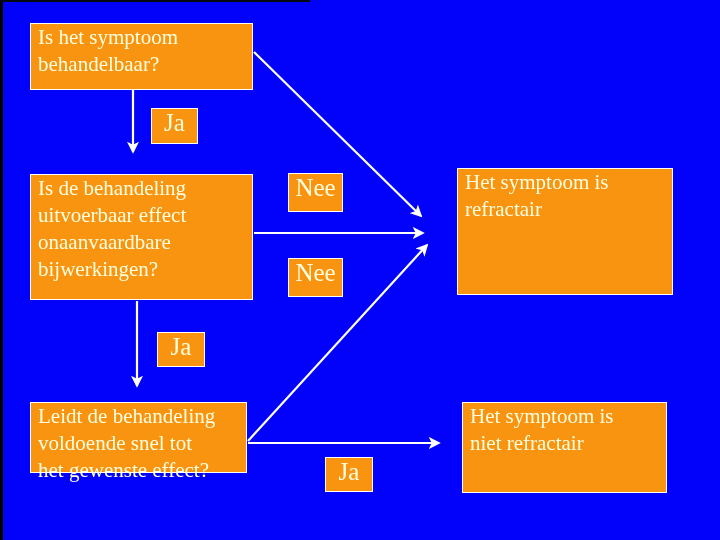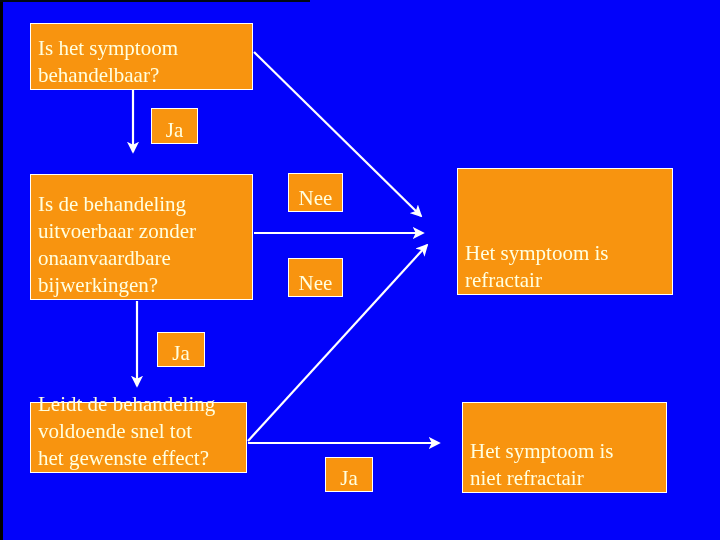--- a/index.html
+++ b/index.html
@@ -22,32 +22,32 @@
   .connector-layer {
     position: absolute; left: 0; top: 0; width: 720px; height: 540px;
   }
   .connector-layer line { stroke: #FFFFFF; stroke-width: 2.2; }
   .node {
     position: absolute;
     background: #F8940F;
     border: 1px solid #FFFFFF;
     color: #FFFFE0;
     display: flex;
-    align-items: flex-end;
+    align-items: flex-start;
     box-sizing: border-box;
   }
   .question, .outcome {
     font-size: 21px;
     line-height: 27px;
     padding-left: 7px;
     padding-right: 2px;
   }
   .question .txt, .outcome .txt { white-space: pre-line; }
   .label-box {
-    font-size: 21px;
+    font-size: 25px;
     justify-content: center;
     text-align: center;
   }
   
   .q1   { left: 30px;  top: 23px;  width: 223px; height: 67px;  }
   .ja1  { left: 151px; top: 108px; width: 47px;  height: 36px;  }
   .q2   { left: 30px;  top: 174px; width: 223px; height: 126px; }
   .nee1 { left: 288px; top: 173px; width: 55px;  height: 39px;  }
   .nee2 { left: 288px; top: 258px; width: 55px;  height: 39px;  }
   .refr { left: 457px; top: 168px; width: 216px; height: 127px; }
@@ -82,21 +82,21 @@
     <span class="txt">Is het symptoom
 behandelbaar?</span>
   </div>
 
   <div class="node label-box ja1">
     <span>Ja</span>
   </div>
 
   <div class="node question q2">
     <span class="txt">Is de behandeling
-uitvoerbaar zonder
+uitvoerbaar effect
 onaanvaardbare
 bijwerkingen?</span>
   </div>
 
   <div class="node label-box nee1">
     <span>Nee</span>
   </div>
 
   <div class="node label-box nee2">
     <span>Nee</span>

